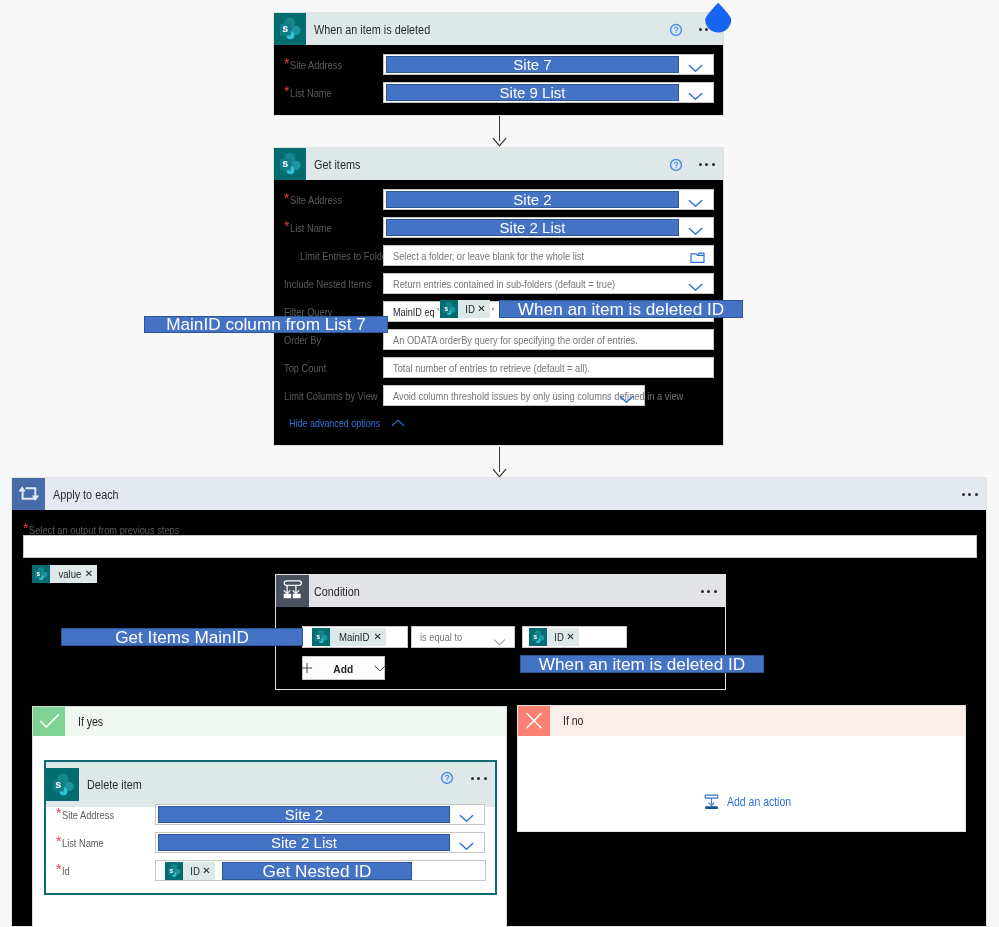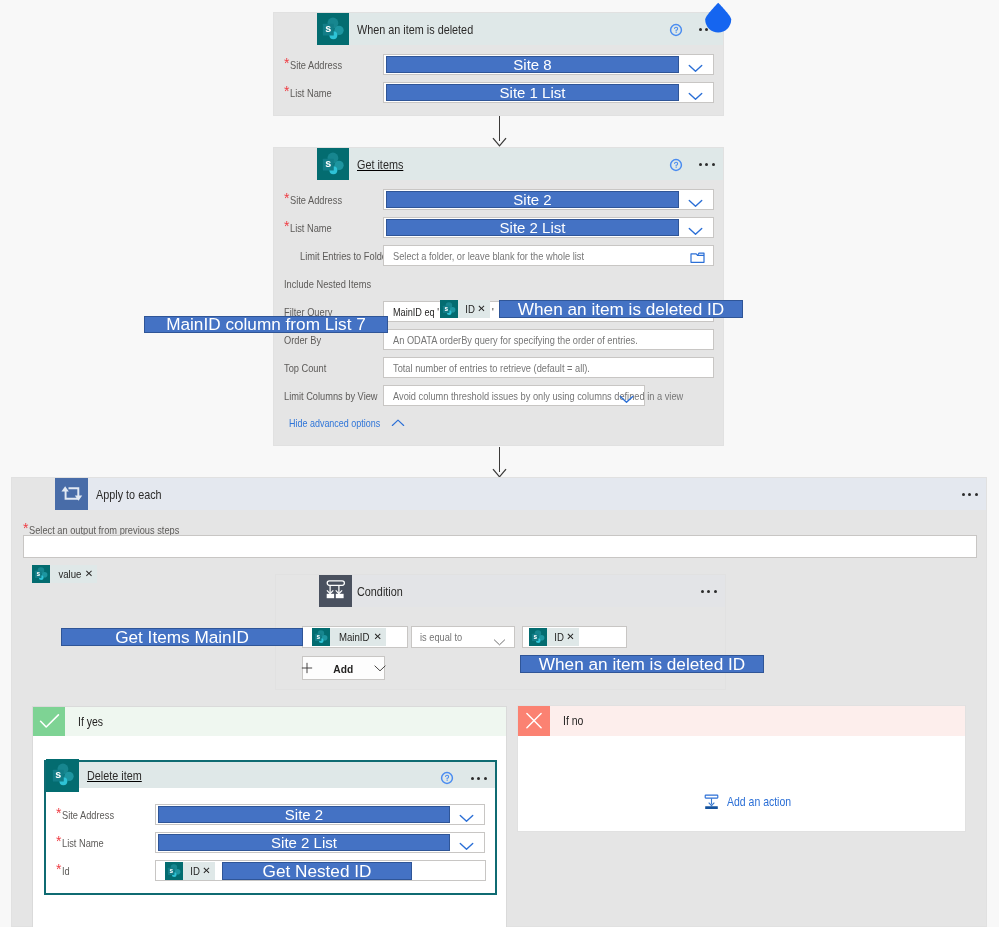--- a/index.html
+++ b/index.html
@@ -1,20 +1,20 @@
 <!DOCTYPE html>
 <html><head>
 <meta charset="utf-8">
 <style>
   html,body{margin:0;padding:0;}
   body{width:999px;height:927px;background:#f8f8f8;font-family:"Liberation Sans",sans-serif;overflow:hidden;position:relative;
        -webkit-font-smoothing:antialiased;}
 
   
-  .card{position:absolute;background:#e5e5e5;border:1px solid #e1e1e1;box-sizing:border-box;padding-left:43px;}
+  .card{position:absolute;background:#000000;border:1px solid #e1e1e1;box-sizing:border-box;}
   .card-hd{position:relative;height:32px;display:flex;align-items:center;}
   .card-hd .ico{width:32px;height:32px;flex:0 0 32px;display:flex;align-items:center;justify-content:center;}
   .card-hd .ttl{font-size:12.9px;color:#2b2a29;margin-left:8px;display:inline-block;
                 transform:scaleX(.84);transform-origin:left center;}
   .hd-sp{background:#dfe8e8;}
   .hd-gray{background:#e4e8ef;}
   .hd-dark{background:#e3e4e7;}
   .helpico{position:absolute;width:14px;height:14px;}
   .ellipsis{position:absolute;display:flex;gap:3.4px;align-items:center;}
   .ellipsis i{width:3.2px;height:3.2px;border-radius:50%;background:#2c2c2c;display:block;}
@@ -93,47 +93,47 @@
     <span class="flabel">Site Address</span>
   </div>
   <div class="fbox" style="left:109px;top:41px;width:331px;height:21px;">
     <span class="chev" style="right:10px;top:5px;">
       <svg width="15" height="11" viewBox="0 0 16 12">
             <path d="M1.2 2.6 8 9.1l6.8-6.5" fill="none" stroke="#2b6fd6" stroke-width="1.5" stroke-linecap="round" stroke-linejoin="round"></path>
           </svg>
     </span>
   </div>
   <div class="hl" style="left:112px;top:43px;width:293px;height:17px;font-size:15px;">
-    <span>Site 8</span>
+    <span>Site 7</span>
   </div>
 
   <div class="frow" style="left:10px;top:69px;height:21px;">
     <span class="req">*</span>
     <span class="flabel">List Name</span>
   </div>
   <div class="fbox" style="left:109px;top:69px;width:331px;height:21px;">
     <span class="chev" style="right:10px;top:5px;">
       <svg width="15" height="11" viewBox="0 0 16 12">
             <path d="M1.2 2.6 8 9.1l6.8-6.5" fill="none" stroke="#2b6fd6" stroke-width="1.5" stroke-linecap="round" stroke-linejoin="round"></path>
           </svg>
     </span>
   </div>
   <div class="hl" style="left:112px;top:71px;width:293px;height:17px;font-size:15px;">
-    <span>Site 1 List</span>
+    <span>Site 9 List</span>
   </div>
 </div>
 
 <div class="conn" style="left:499px;top:116px;height:25px;"></div>
 <span class="arrowhead" style="left:490px;top:135px;">
   <svg width="19" height="13" viewBox="0 0 19 13">
         <path d="M3 2.2 9.5 9.8 16 2.2" fill="none" stroke="#3b3a39" stroke-width="1.3"></path>
       </svg>
 </span>
 
-<div class="card" style="left:273px;top:147px;width:451px;height:299px;text-decoration:underline;">
+<div class="card" style="left:273px;top:147px;width:451px;height:299px;">
   <div class="card-hd hd-sp">
     <div class="ico" style="background:#036c70;">
       <svg width="30" height="30" viewBox="0 0 32 32">
             <use href="#sp-glyph"></use>
           </svg>
     </div>
     <div class="ttl">Get items</div>
     <span class="helpico" style="right:40px;top:10px;">
       <svg width="14" height="14" viewBox="0 0 16 16">
             <circle cx="8" cy="8" r="6.2" fill="none" stroke="#4a8cf0" stroke-width="1.7"></circle>
@@ -186,20 +186,28 @@
     <span class="chev" style="right:8px;top:4px;">
       <svg width="15" height="13" viewBox="0 0 16 14">
             <path d="M1 3.2h5.6l1.4 1.6H15v7.4H1z" fill="none" stroke="#2b6fd6" stroke-width="1.3" stroke-linejoin="round"></path>
             <path d="M8.2 4.6 9.6 2.2H15v2.4" fill="none" stroke="#2b6fd6" stroke-width="1.3" stroke-linejoin="round"></path>
           </svg>
     </span>
   </div>
 
   <div class="frow" style="left:10px;top:125px;height:21px;">
     <span class="flabel">Include Nested Items</span>
+  </div>
+  <div class="fbox" style="left:109px;top:125px;width:331px;height:21px;">
+    <span class="ph">Return entries contained in sub-folders (default = true)</span>
+    <span class="chev" style="right:10px;top:5px;">
+      <svg width="15" height="11" viewBox="0 0 16 12">
+            <path d="M1.2 2.6 8 9.1l6.8-6.5" fill="none" stroke="#2b6fd6" stroke-width="1.5" stroke-linecap="round" stroke-linejoin="round"></path>
+          </svg>
+    </span>
   </div>
 
   <div class="frow" style="left:10px;top:153px;height:21px;">
     <span class="flabel">Filter Query</span>
   </div>
   <div class="fbox" style="left:109px;top:153px;width:331px;height:21px;">
     <span class="ftxt" style="left:9px;">MainID eq '</span>
     <span class="chip" style="left:56px;top:-2px;">
       <span class="cico" style="background:#036c70;display:block;"><svg width="18" height="18" viewBox="0 0 32 32">
               <use href="#sp-glyph"></use>
@@ -360,21 +368,21 @@
     <span style="width:32px;height:29px;background:#7ed394;display:flex;align-items:center;justify-content:center;">
       <svg width="21" height="16" viewBox="0 0 21 16">
             <path d="M1.6 7.2 7.2 13.0 19.4 0.9" fill="none" stroke="#ffffff" stroke-width="1.55" stroke-linecap="round" stroke-linejoin="round"></path>
           </svg>
     </span>
     <span style="font-size:12.2px;color:#201f1e;margin-left:13px;display:inline-block;transform:scaleX(.86);transform-origin:left center;">If yes</span>
   </div>
 </div>
 
 <div style="position:absolute;left:44px;top:760px;width:453px;height:135px;background:#ffffff;border:2px solid #0f6b72;box-sizing:border-box;">
-  <div class="card-hd hd-sp" style="height:26px;text-decoration:underline;">
+  <div class="card-hd hd-sp" style="height:45px;">
     <div class="ico" style="background:#036c70;width:33px;flex:0 0 33px;height:33px;">
       <svg width="30" height="30" viewBox="0 0 32 32">
             <use href="#sp-glyph"></use>
           </svg>
     </div>
     <div class="ttl">Delete item</div>
     <span class="helpico" style="right:41px;top:9px;">
       <svg width="14" height="14" viewBox="0 0 16 16">
             <circle cx="8" cy="8" r="6.2" fill="none" stroke="#4a8cf0" stroke-width="1.7"></circle>
             <path d="M6.35 6.35a1.75 1.75 0 1 1 1.8 1.95v0.85" fill="none" stroke="#4a8cf0" stroke-width="1.25" stroke-linecap="round"></path>

